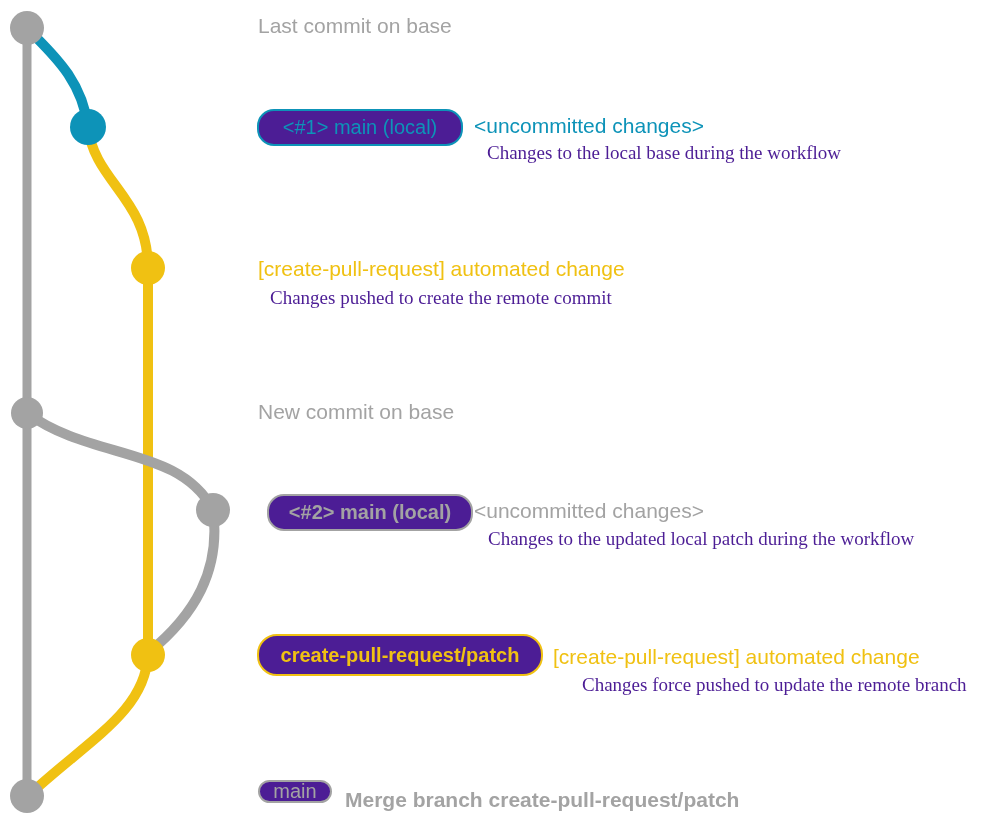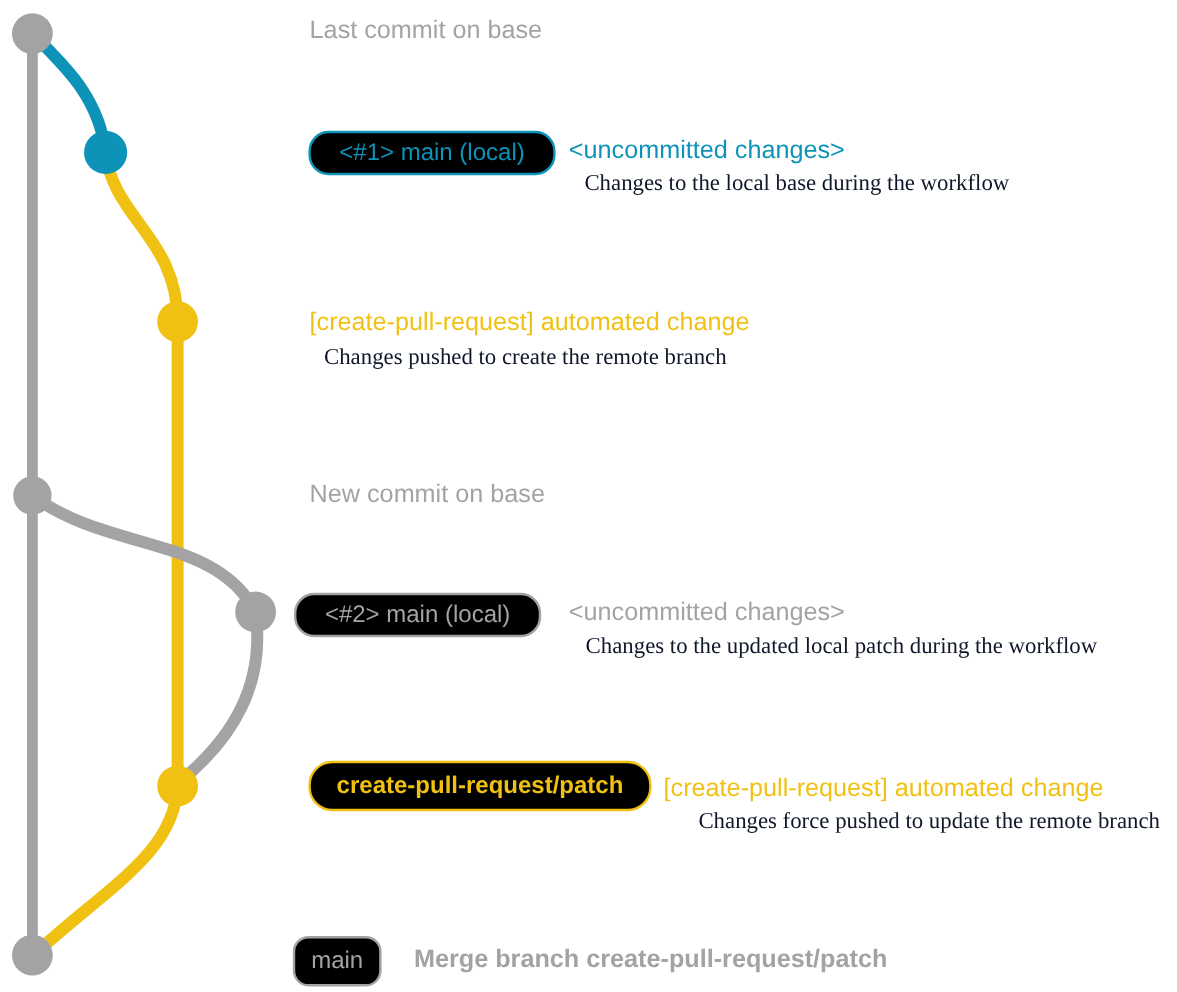--- a/index.html
+++ b/index.html
@@ -5,25 +5,25 @@
   html,body{margin:0;padding:0;}
   body{
     width:981px;height:827px;position:relative;background:#ffffff;
     font-family:"Liberation Sans","DejaVu Sans",sans-serif;
     overflow:hidden;
   }
   .abs{position:absolute;white-space:nowrap;}
   .sans-label{font-size:21px;line-height:24px;}
   .serif-desc{
     font-family:"Liberation Serif","DejaVu Serif",serif;
-    font-size:19px;line-height:22px;color:#0f172a;
+    font-size:19px;line-height:22px;color:#4c1d95;
   }
   .badge{
     position:absolute;display:flex;align-items:center;justify-content:center;
-    border:2px solid;border-radius:17px;font-size:20px;background:#000000;
+    border:2px solid;border-radius:17px;font-size:20px;background:#4c1d95;
     box-sizing:border-box;
   }
   .c-gray{color:var(--gray);border-color:var(--gray);}
   .c-teal{color:var(--teal);border-color:var(--teal);}
   .c-yellow{color:var(--yellow);border-color:var(--yellow);}
   #graph-svg{position:absolute;left:0;top:0;}
 </style>
 </head>
 <body style="--gray: #a3a3a3; --teal: #0d93b8; --yellow: #f0c112;">
 
@@ -50,32 +50,32 @@
 
 <div class="abs sans-label c-gray" style="left:258px;top:14px;">Last commit on base</div>
 
 <div class="badge c-teal" style="left:257px;top:109px;width:206px;height:37px;">
   <span>&lt;#1&gt; main (local)</span>
 </div>
 <div class="abs sans-label c-teal" style="left:474px;top:114px;">&lt;uncommitted changes&gt;</div>
 <div class="abs serif-desc" style="left:487px;top:142px;">Changes to the local base during the workflow</div>
 
 <div class="abs sans-label c-yellow" style="left:258px;top:257px;">[create-pull-request] automated change</div>
-<div class="abs serif-desc" style="left:270px;top:287px;">Changes pushed to create the remote branch</div>
+<div class="abs serif-desc" style="left:270px;top:287px;">Changes pushed to create the remote commit</div>
 
 <div class="abs sans-label c-gray" style="left:258px;top:400px;text-align:right;">New commit on base</div>
 
-<div class="badge c-gray" style="left:245px;top:494px;width:206px;height:37px;">
+<div class="badge c-gray" style="left:267px;top:494px;width:206px;height:37px;font-weight:bold;">
   <span>&lt;#2&gt; main (local)</span>
 </div>
 <div class="abs sans-label c-gray" style="left:474px;top:499px;">&lt;uncommitted changes&gt;</div>
 <div class="abs serif-desc" style="left:488px;top:528px;">Changes to the updated local patch during the workflow</div>
 
 <div class="badge c-yellow" style="left:257px;top:634px;width:286px;height:42px;border-radius:20px;font-weight:bold;">
   <span>create-pull-request/patch</span>
 </div>
 <div class="abs sans-label c-yellow" style="left:553px;top:645px;">[create-pull-request] automated change</div>
 <div class="abs serif-desc" style="left:582px;top:674px;">Changes force pushed to update the remote branch</div>
 
-<div class="badge c-gray" style="left:244px;top:780px;width:74px;height:42px;border-radius:13px;">
+<div class="badge c-gray" style="left:258px;top:780px;width:74px;height:23px;border-radius:13px;">
   <span>main</span>
 </div>
 <div class="abs sans-label c-gray" style="left:345px;top:788px;font-weight:bold;">Merge branch create-pull-request/patch</div>
 
 </body></html>

